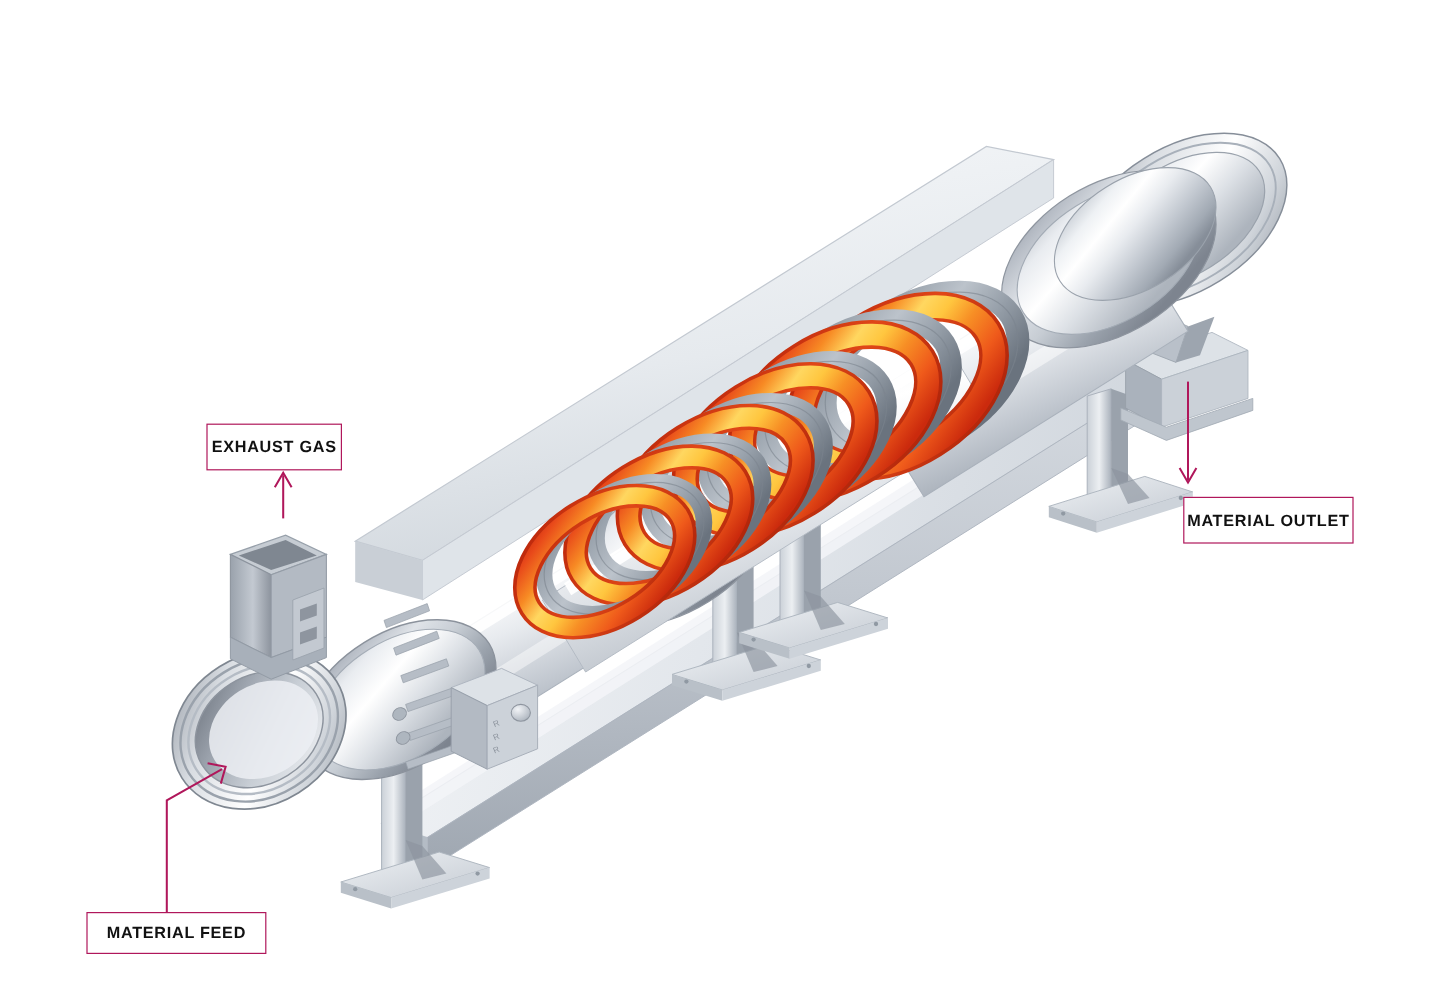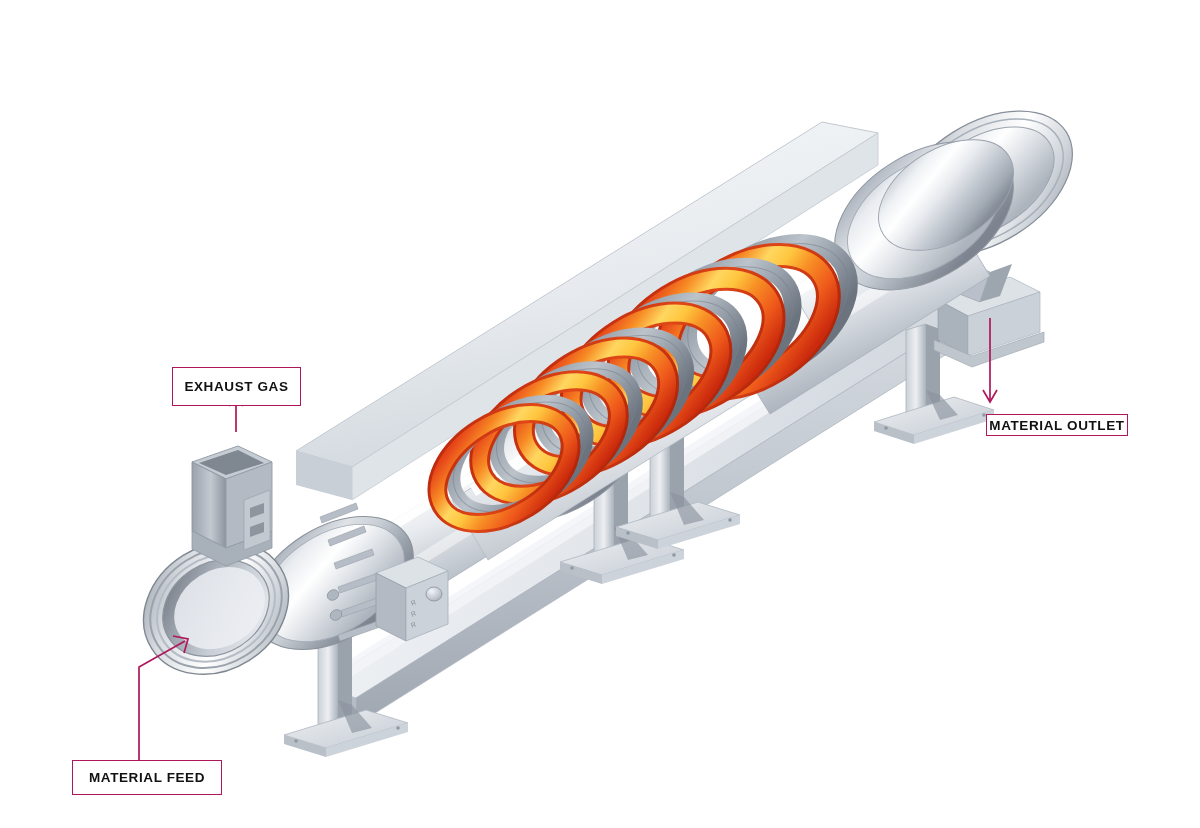--- a/index.html
+++ b/index.html
@@ -36,22 +36,22 @@
     display: flex;
     align-items: center;
     justify-content: center;
     letter-spacing: 0.045em;
     font-weight: bold;
     font-size: 13.5px;
     color: #111111;
     white-space: nowrap;
     font-family: "Liberation Sans", sans-serif;
   }
-  #callout-exhaust-gas { left: 172px; top: 353px; width: 129px; height: 39px; margin-top: 14px; }
-  #callout-material-outlet { left: 986px; top: 414px; width: 142px; height: 22px; }
+  #callout-exhaust-gas { left: 172px; top: 353px; width: 113px; height: 39px; }
+  #callout-material-outlet { left: 986px; top: 414px; width: 142px; height: 39px; }
   #callout-material-feed { left: 72px; top: 760px; width: 150px; height: 35px; }
   .callout-text { pointer-events: none; }
 </style>
 </head>
 <body>
 
 <div id="stage">
 
   <svg id="illustration" viewBox="0 0 1200 828" xmlns="http://www.w3.org/2000/svg">
     <defs>

